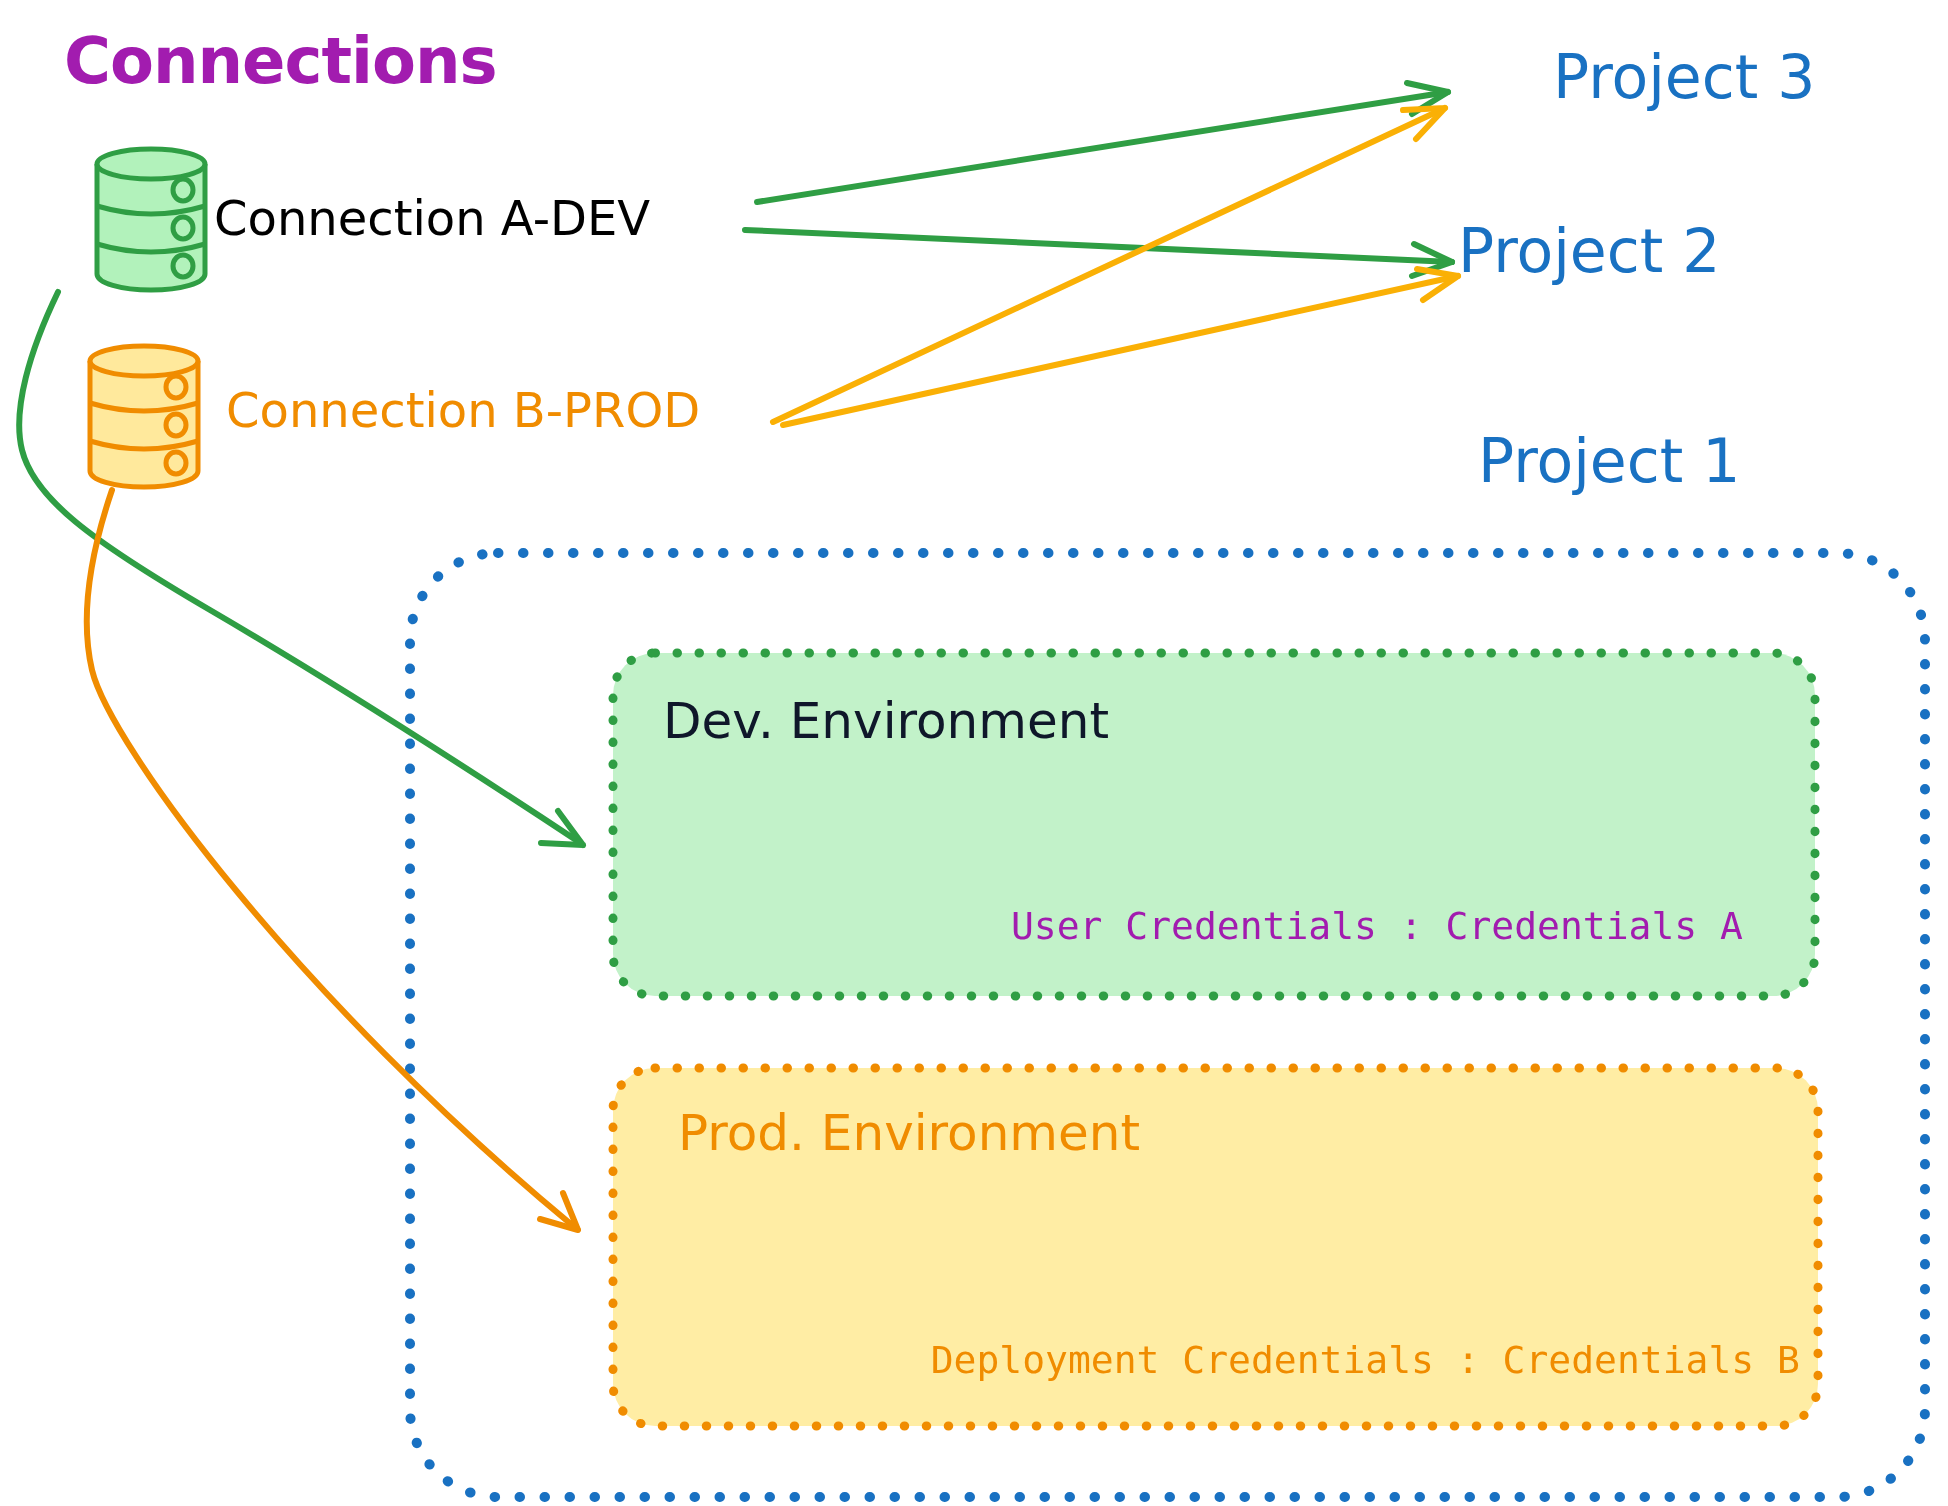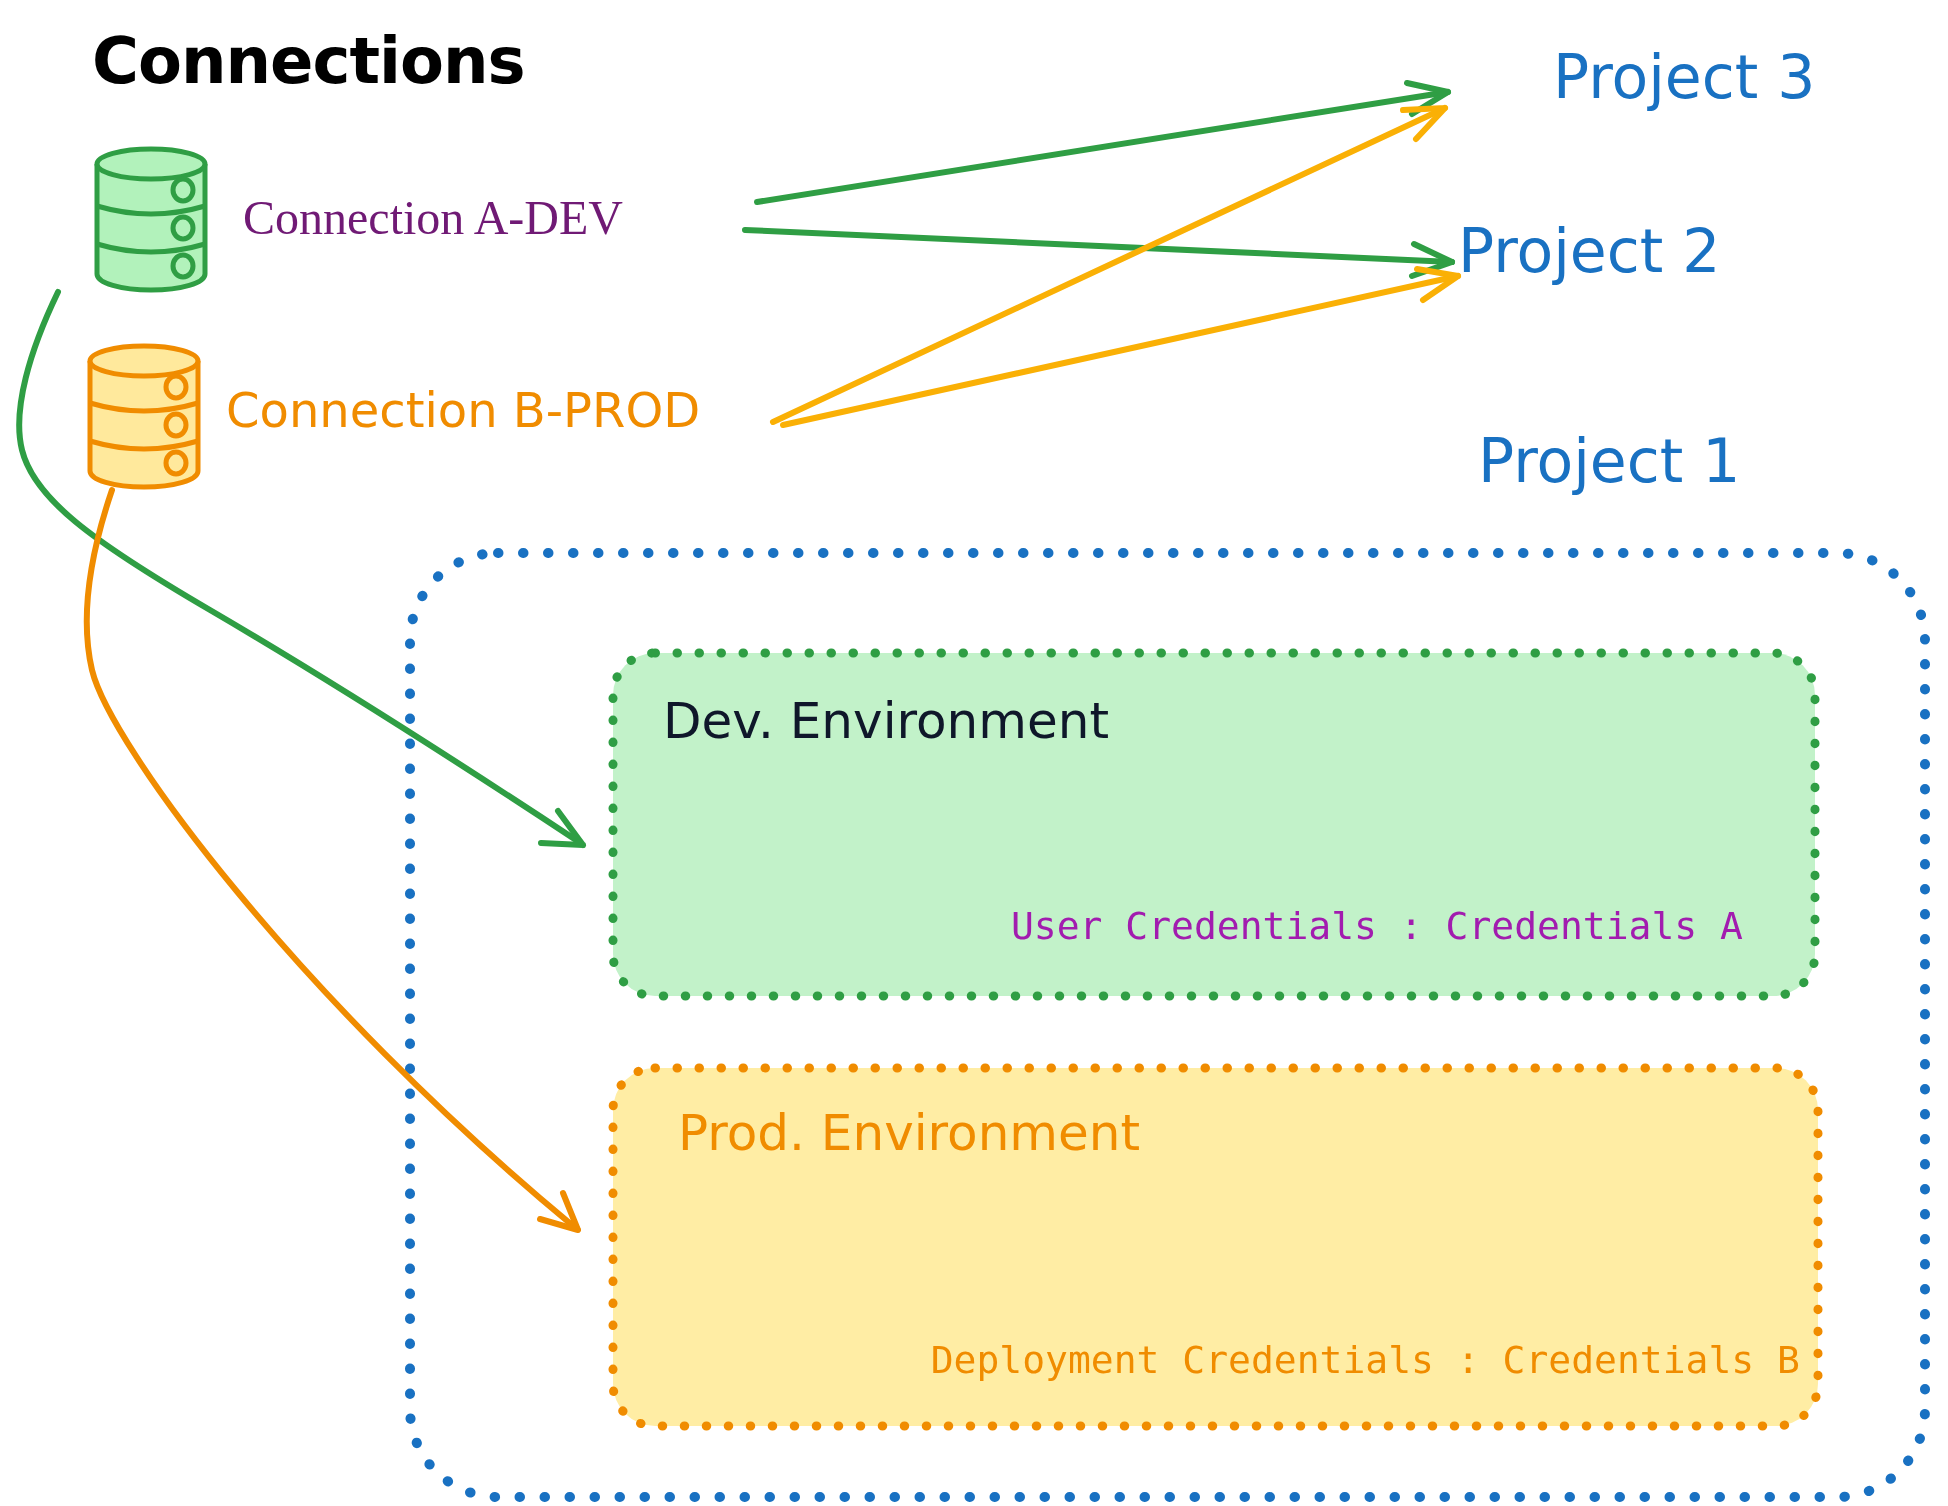--- a/index.html
+++ b/index.html
@@ -5,23 +5,23 @@
   html,body{margin:0;padding:0;background:#ffffff;}
   #canvas{
     position:relative;
     width:1948px;height:1506px;
     background:#ffffff;
     overflow:hidden;
     font-family:"DejaVu Sans", sans-serif;
   }
   #shapes{position:absolute;left:0;top:0;}
   .label{position:absolute;white-space:nowrap;line-height:1.1;}
-  .diagram-title{left:92px;top:26px;font-size:64px;letter-spacing:-1px;color:#000000;font-weight:600;}
+  .diagram-title{left:64px;top:26px;font-size:64px;letter-spacing:-1px;color:#a21caf;font-weight:600;}
   .conn-label{font-size:48px;font-weight:500;}
-  .conn-a{left:243px;top:192px;color:#701a75;font-family:Liberation Serif, serif;}
+  .conn-a{left:214px;top:192px;color:#000000;}
   .conn-b{left:226px;top:384px;color:#f08c00;}
   .project-label{font-size:60px;font-weight:500;color:#1971c2;}
   .project-3{left:1505px;top:44px;margin-left:48px;}
   .project-2{left:1458px;top:218px;}
   .project-1{left:1478px;top:428px;}
   .env-title{font-size:50px;font-weight:500;}
   .env-title-dev{left:663px;top:694px;color:#0f172a;}
   .env-title-prod{left:678px;top:1106px;color:#f08c00;}
   .env-cred{font-family:"DejaVu Sans Mono", monospace;font-size:38px;text-align:right;}
   .env-cred-dev{left:613px;top:906px;width:1130px;color:#a21caf;}

